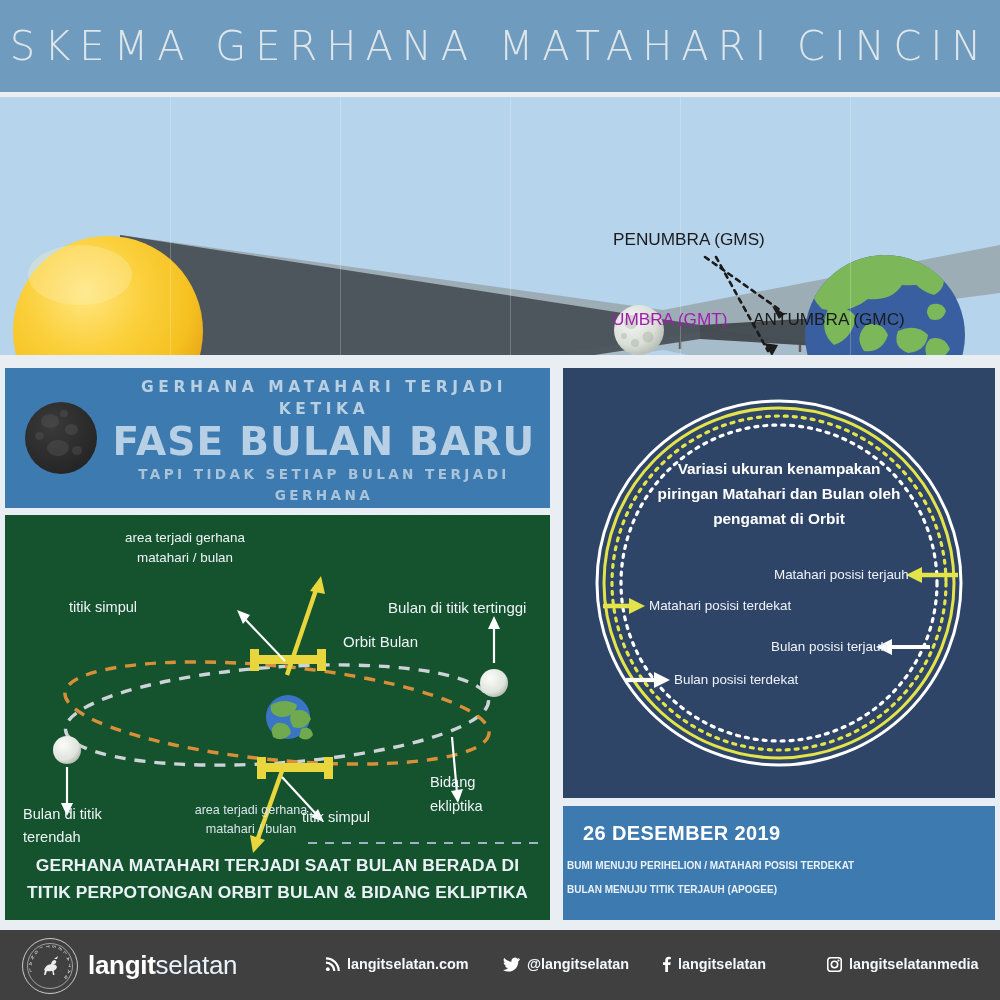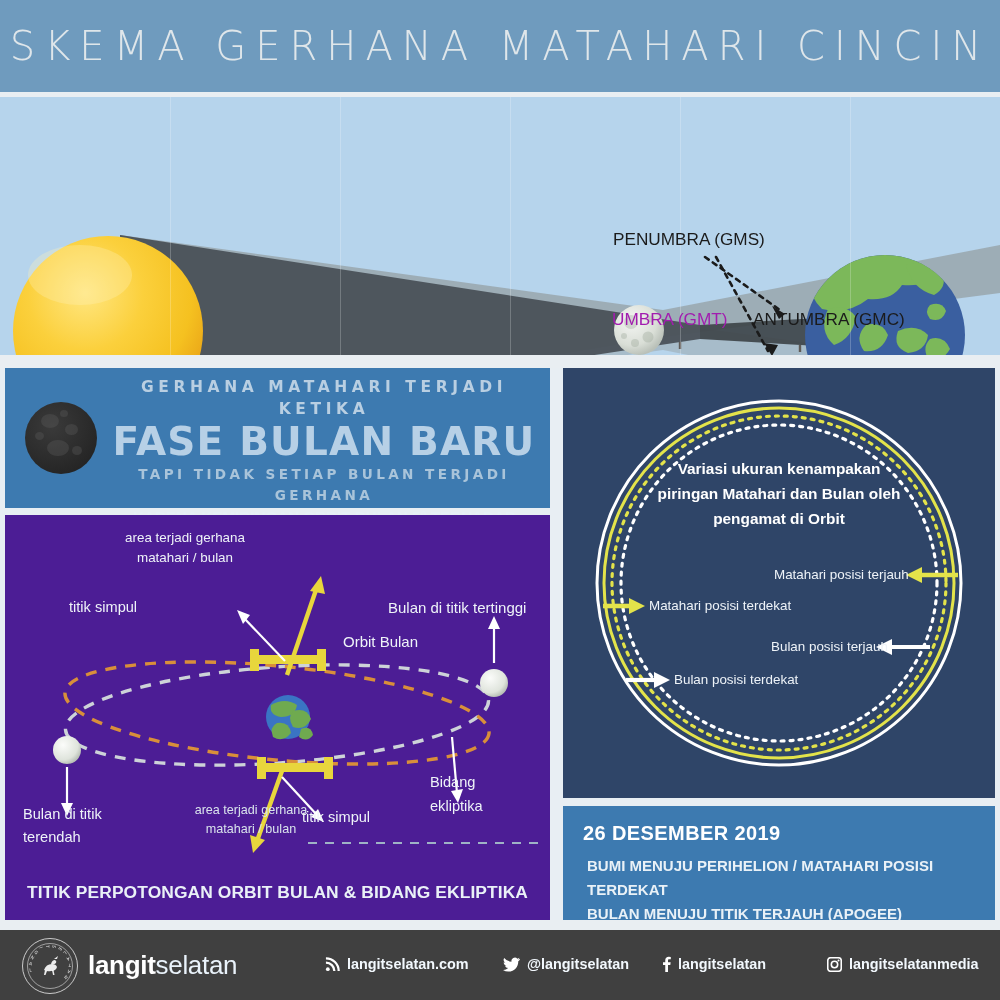--- a/index.html
+++ b/index.html
@@ -26,36 +26,36 @@
   .ph-line1{color:#b9cfe2;font-size:15.5px;letter-spacing:4.6px;font-weight:600;line-height:22px;
     font-family:"DejaVu Sans",sans-serif;}
   .ph-line2{color:#b7d0e6;font-size:39px;font-weight:bold;letter-spacing:1.2px;line-height:44px;
     font-family:"DejaVu Sans",sans-serif;}
   .ph-line3{color:#a9c4da;font-size:13.6px;letter-spacing:3.4px;line-height:21px;font-weight:600;
     font-family:"DejaVu Sans",sans-serif;}
   .ph-line4{color:#e8f0f6;font-size:15px;letter-spacing:.1px;line-height:22px;font-weight:600;
     font-family:"Liberation Sans",sans-serif;}
 
   
-  #orbit-panel{position:absolute;left:5px;top:515px;width:545px;height:405px;background:#4c1d95;overflow:hidden;}
+  #orbit-panel{position:absolute;left:5px;top:515px;width:545px;height:405px;background:#14532d;overflow:hidden;}
   #orbit-caption{position:absolute;left:0;bottom:14px;width:545px;text-align:center;
     color:#eaf1f7;font-size:17.4px;font-weight:600;line-height:27px;letter-spacing:.1px;
     font-family:"Liberation Sans",sans-serif;}
 
   
   #rings-panel{position:absolute;left:563px;top:368px;width:432px;height:430px;background:#2f4568;overflow:hidden;}
   #rings-title{position:absolute;left:56px;top:88px;width:320px;text-align:center;
     color:#ffffff;font-size:15.4px;font-weight:bold;line-height:25px;font-family:"Liberation Sans",sans-serif;}
   .ringlabel{position:absolute;color:#eef3f8;font-size:13.4px;font-family:"Liberation Sans",sans-serif;white-space:nowrap;}
 
   
   #date-panel{position:absolute;left:563px;top:806px;width:432px;height:114px;background:#3d7ab0;}
   #date-main{position:absolute;left:20px;top:16px;color:#ffffff;font-size:20px;font-weight:bold;
     letter-spacing:.4px;font-family:"Liberation Sans",sans-serif;}
-  #date-sub{position:absolute;left:24px;top:48px;color:#e9f1f7;font-size:15px;line-height:24px;
+  #date-sub{position:absolute;left:4px;top:48px;color:#e9f1f7;font-size:10px;line-height:24px;
     font-weight:600;font-family:"Liberation Sans",sans-serif;}
 
   
   #footer{position:absolute;left:0;top:930px;width:1000px;height:70px;background:#404040;}
   #logo-seal{position:absolute;left:22px;top:8px;width:54px;height:54px;border-radius:50%;
     border:1.6px solid rgba(255,255,255,.72);}
   #logo-seal .inner{position:absolute;left:4px;top:4px;right:4px;bottom:4px;border-radius:50%;
     border:1px solid rgba(255,255,255,.5);}
   .sealtxt{position:absolute;left:0;top:0;width:54px;height:54px;}
   .sealtxt span{position:absolute;left:50%;top:50%;color:rgba(255,255,255,.85);font-size:4.4px;
@@ -258,20 +258,21 @@
       <div>area terjadi gerhana</div>
       <div>matahari / bulan</div>
     </div>
     <div style="position:absolute;left:297px;top:294px;color:#eef3f8;font-size:14.6px;font-family:'Liberation Sans',sans-serif;">titik simpul</div>
     <div style="position:absolute;left:425px;top:255px;width:100px;color:#eef3f8;font-size:14.6px;line-height:24px;font-family:'Liberation Sans',sans-serif;">
       <div>Bidang</div>
       <div>ekliptika</div>
     </div>
 
     <div id="orbit-caption">
+      <div>GERHANA MATAHARI TERJADI SAAT BULAN BERADA DI</div>
       <div>TITIK PERPOTONGAN ORBIT BULAN &amp; BIDANG EKLIPTIKA</div>
     </div>
   </div>
 
   <div id="rings-panel">
     <svg width="432" height="430" viewBox="0 0 432 430">
       <circle cx="216" cy="215" r="182" fill="none" stroke="#ffffff" stroke-width="3"></circle>
       <circle cx="216" cy="215" r="175" fill="none" stroke="#e3e34a" stroke-width="3"></circle>
       <circle cx="216" cy="215" r="167" fill="none" stroke="#e3e34a" stroke-width="3.2" stroke-dasharray="3,6" stroke-linecap="round"></circle>
       <circle cx="216" cy="215" r="158" fill="none" stroke="#ffffff" stroke-width="3.2" stroke-dasharray="3,6" stroke-linecap="round"></circle>

